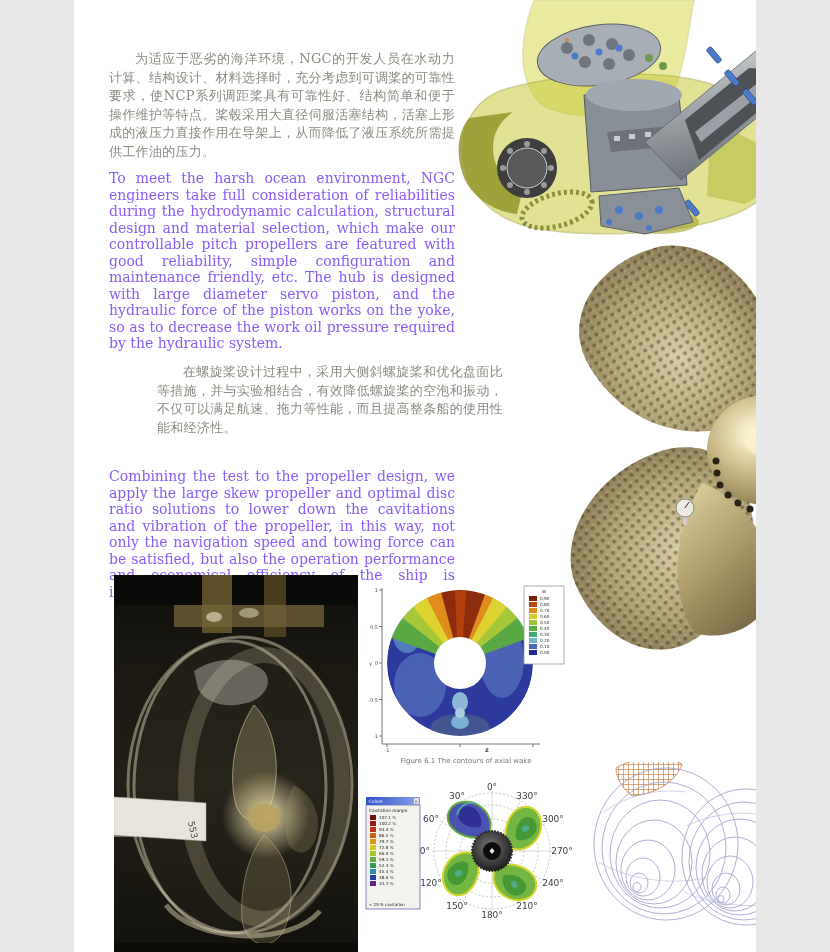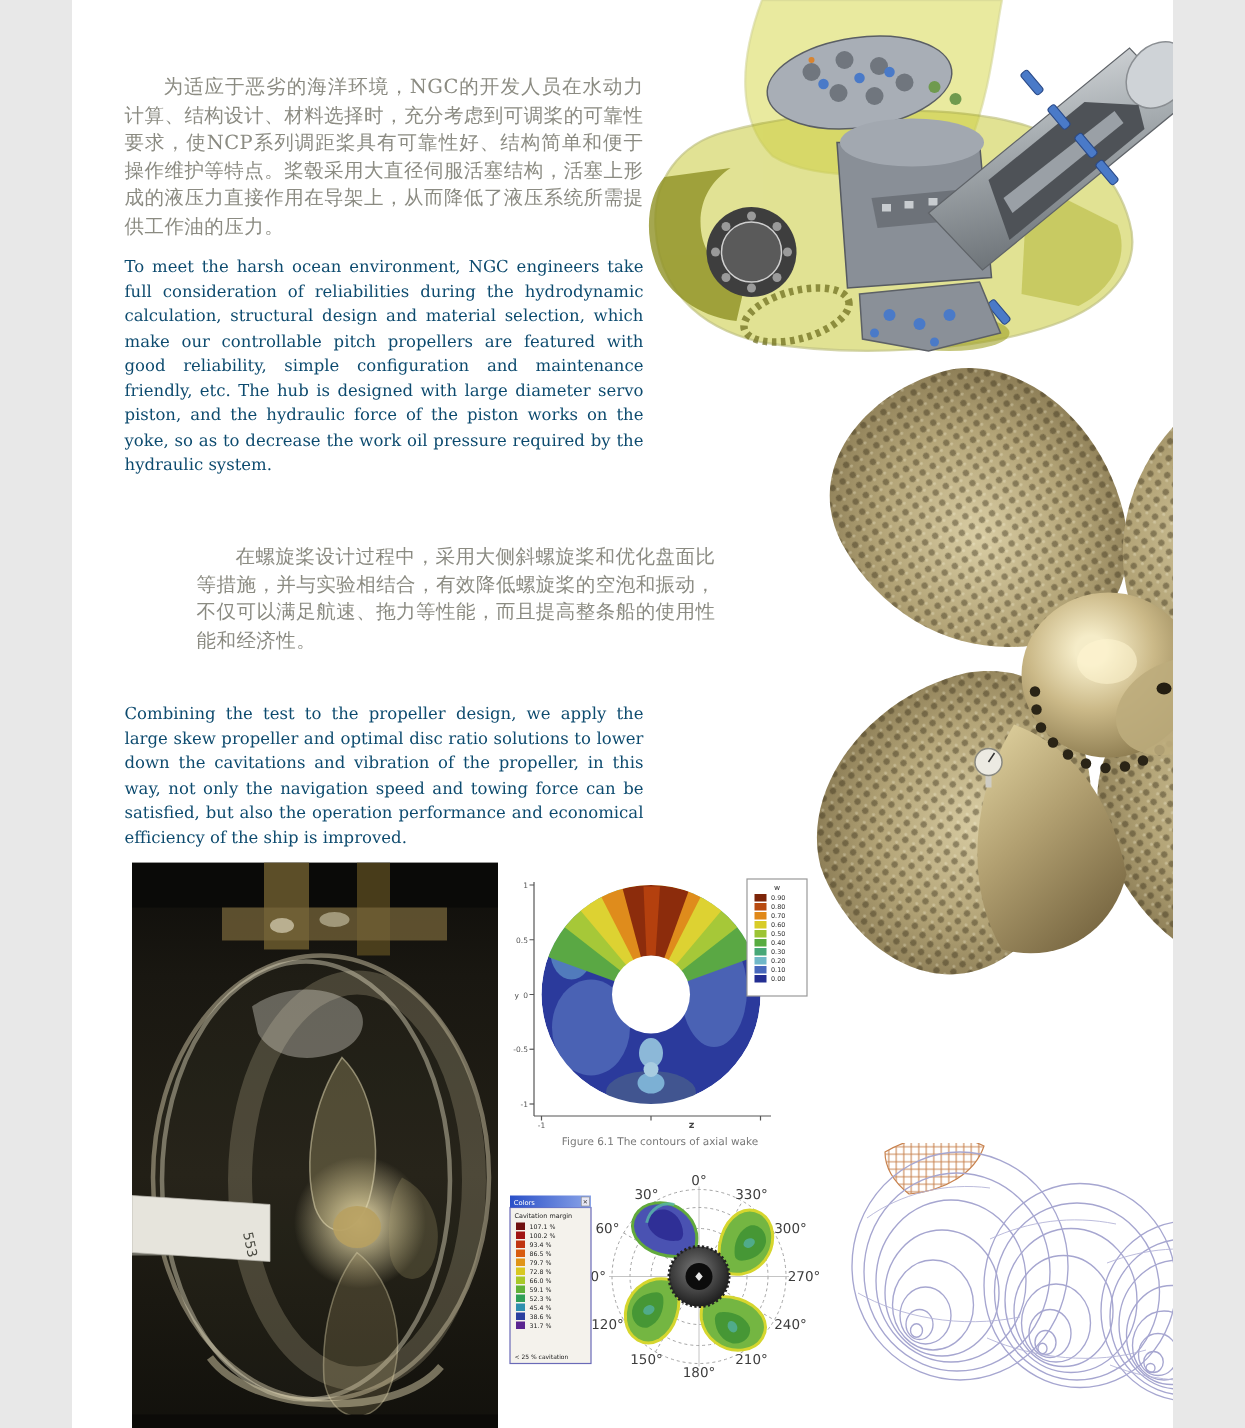--- a/index.html
+++ b/index.html
@@ -1,20 +1,20 @@
 <!DOCTYPE html>
 <html><head>
 <meta charset="utf-8">
 <style>
   html,body{margin:0;padding:0;}
   body{background:#e8e8e8;font-family:"DejaVu Serif","Liberation Serif",serif;}
-  #page{position:relative;width:734px;height:952px;background:#ffffff;overflow:hidden;margin:0 auto;}
+  #page{position:relative;width:682px;height:952px;background:#ffffff;overflow:hidden;margin:0 auto;}
   .para{position:absolute;left:35px;width:346px;text-align:justify;color:#7a7a7a;}
   .para.cn{font-size:13px;line-height:18.5px;color:#8b8b82;text-indent:2em;letter-spacing:.3px;}
-  .para.en{font-size:11px;line-height:16.5px;color:#0c4a6e;}
+  .para.en{font-size:14px;line-height:16.5px;color:#8b5cf6;}
   .edge-line{position:absolute;left:826px;top:0;width:3px;height:952px;background:#d7d7d7;}
   svg{position:absolute;overflow:hidden;}
   svg text{font-family:"DejaVu Sans","Liberation Sans",sans-serif;}
 </style>
 </head>
 <body>
 
 <div id="page">
 
   <div class="edge-line"></div>

